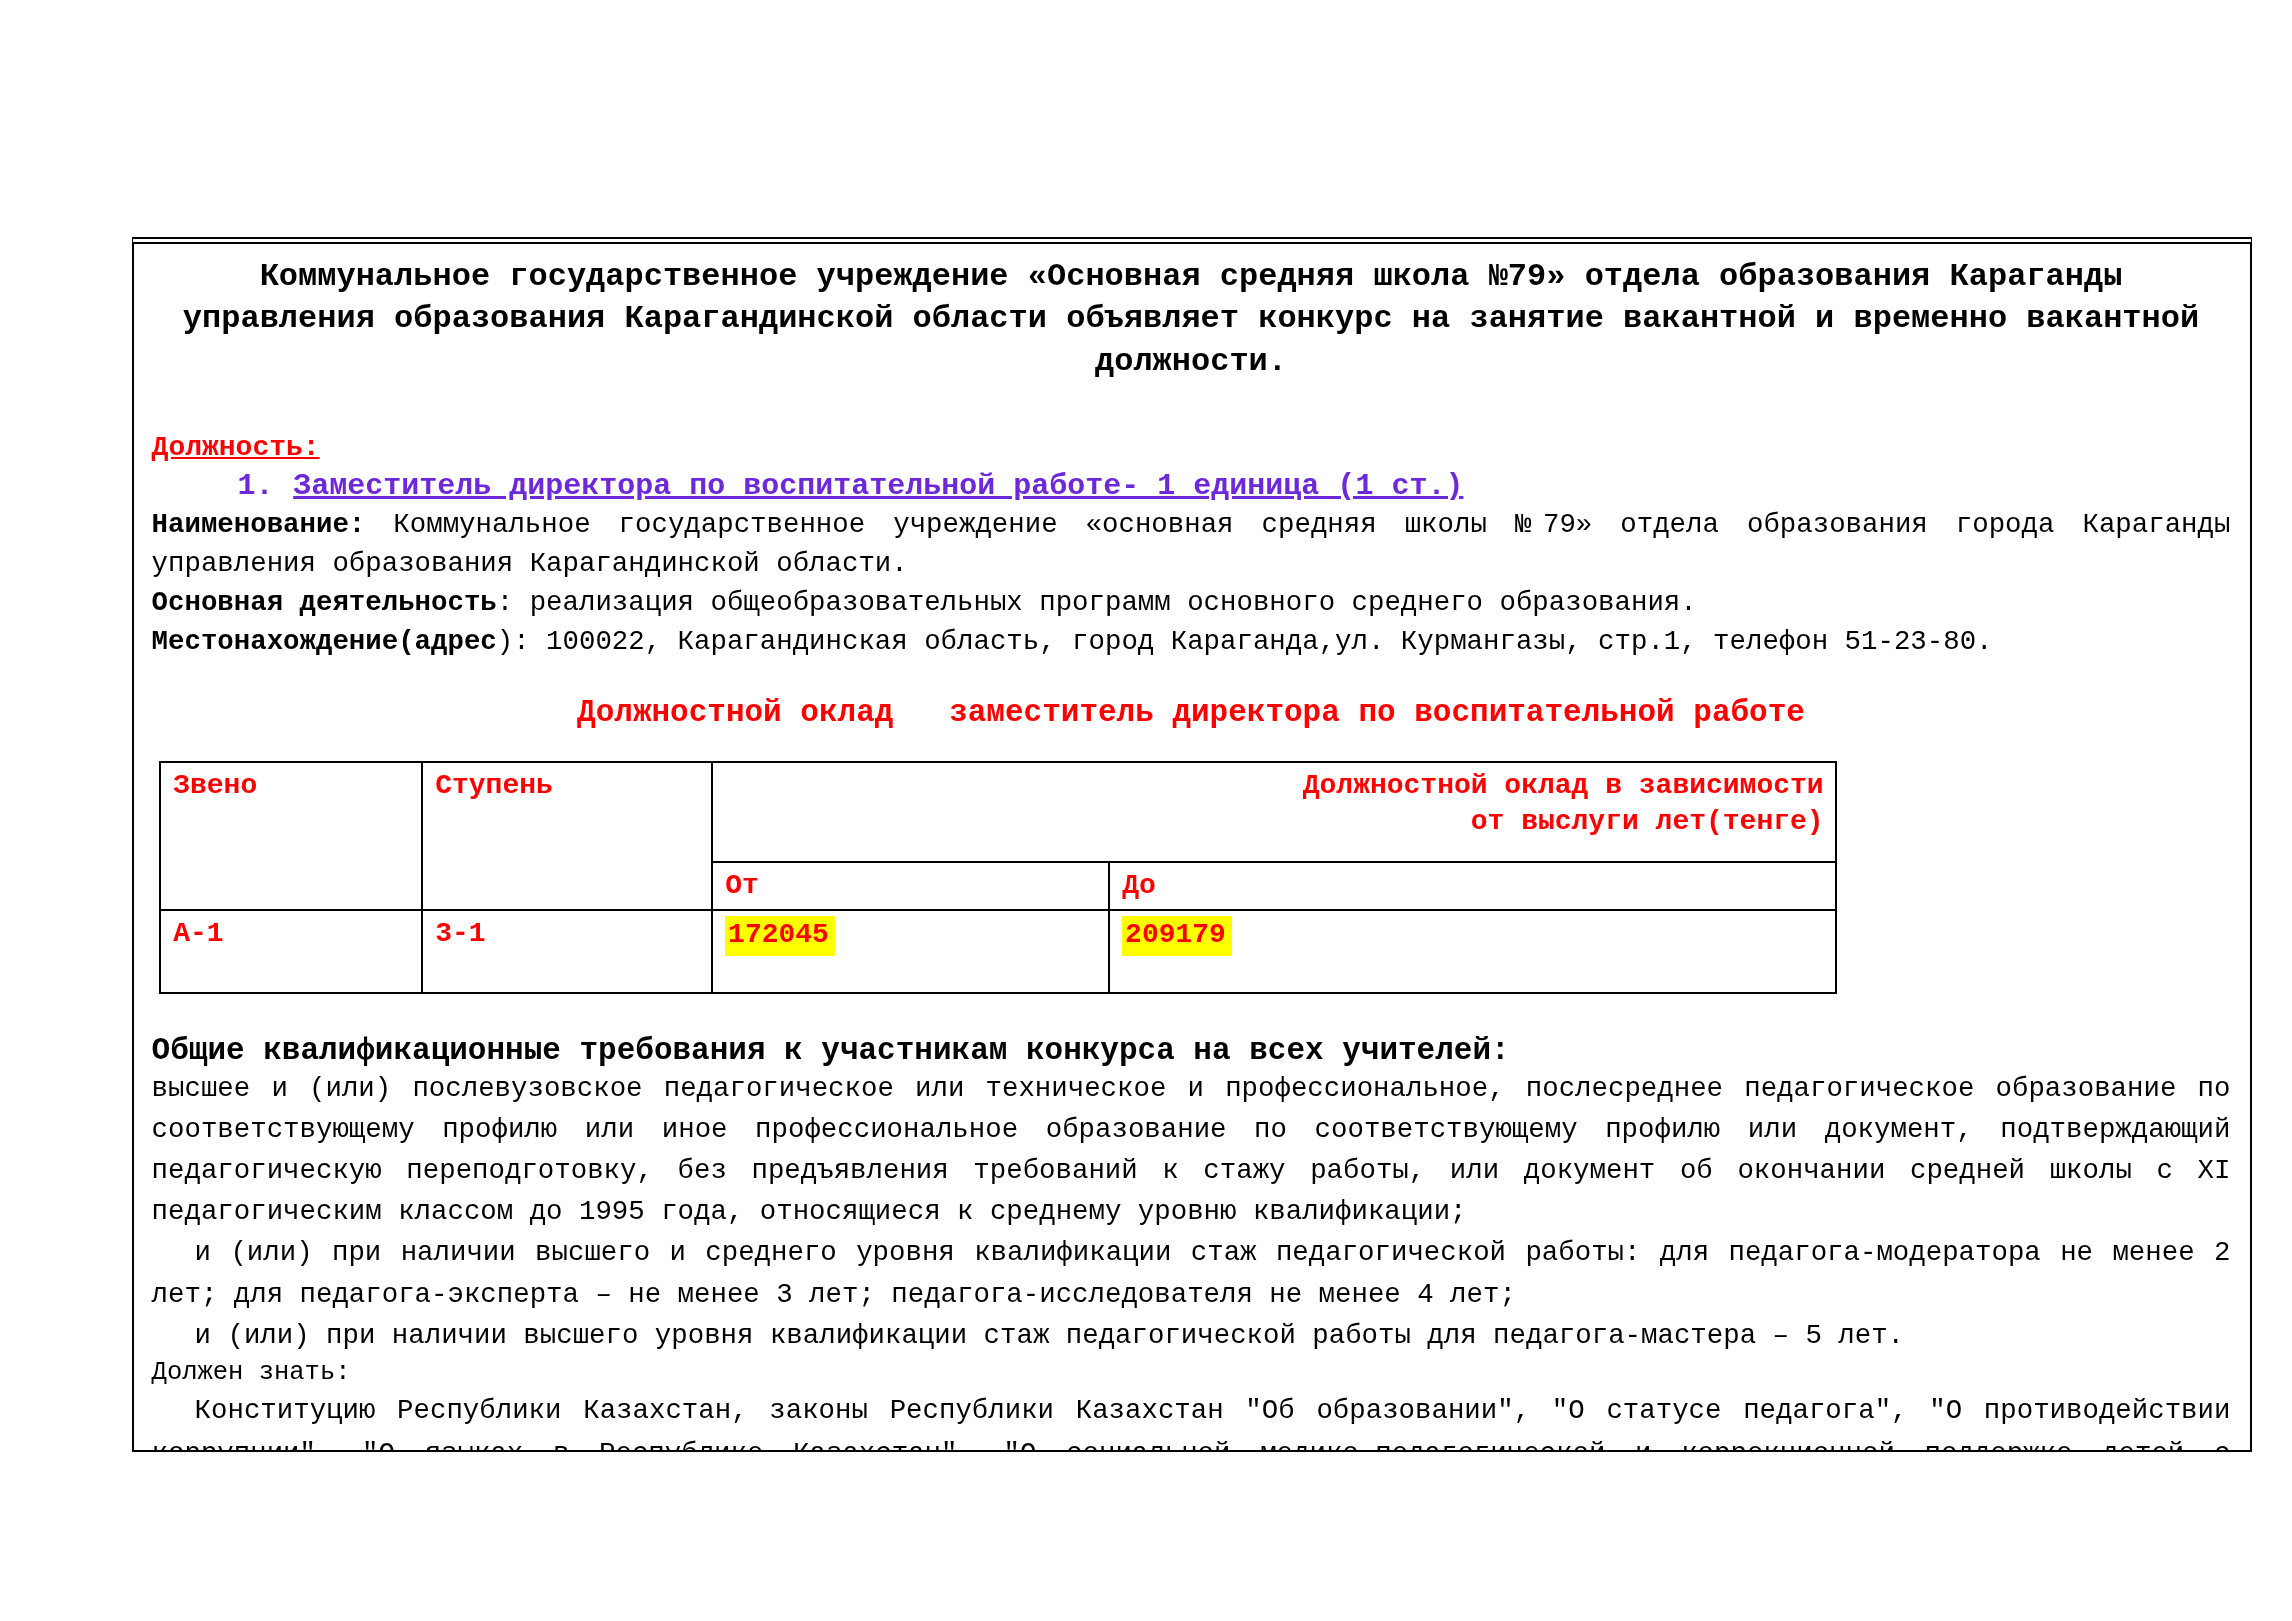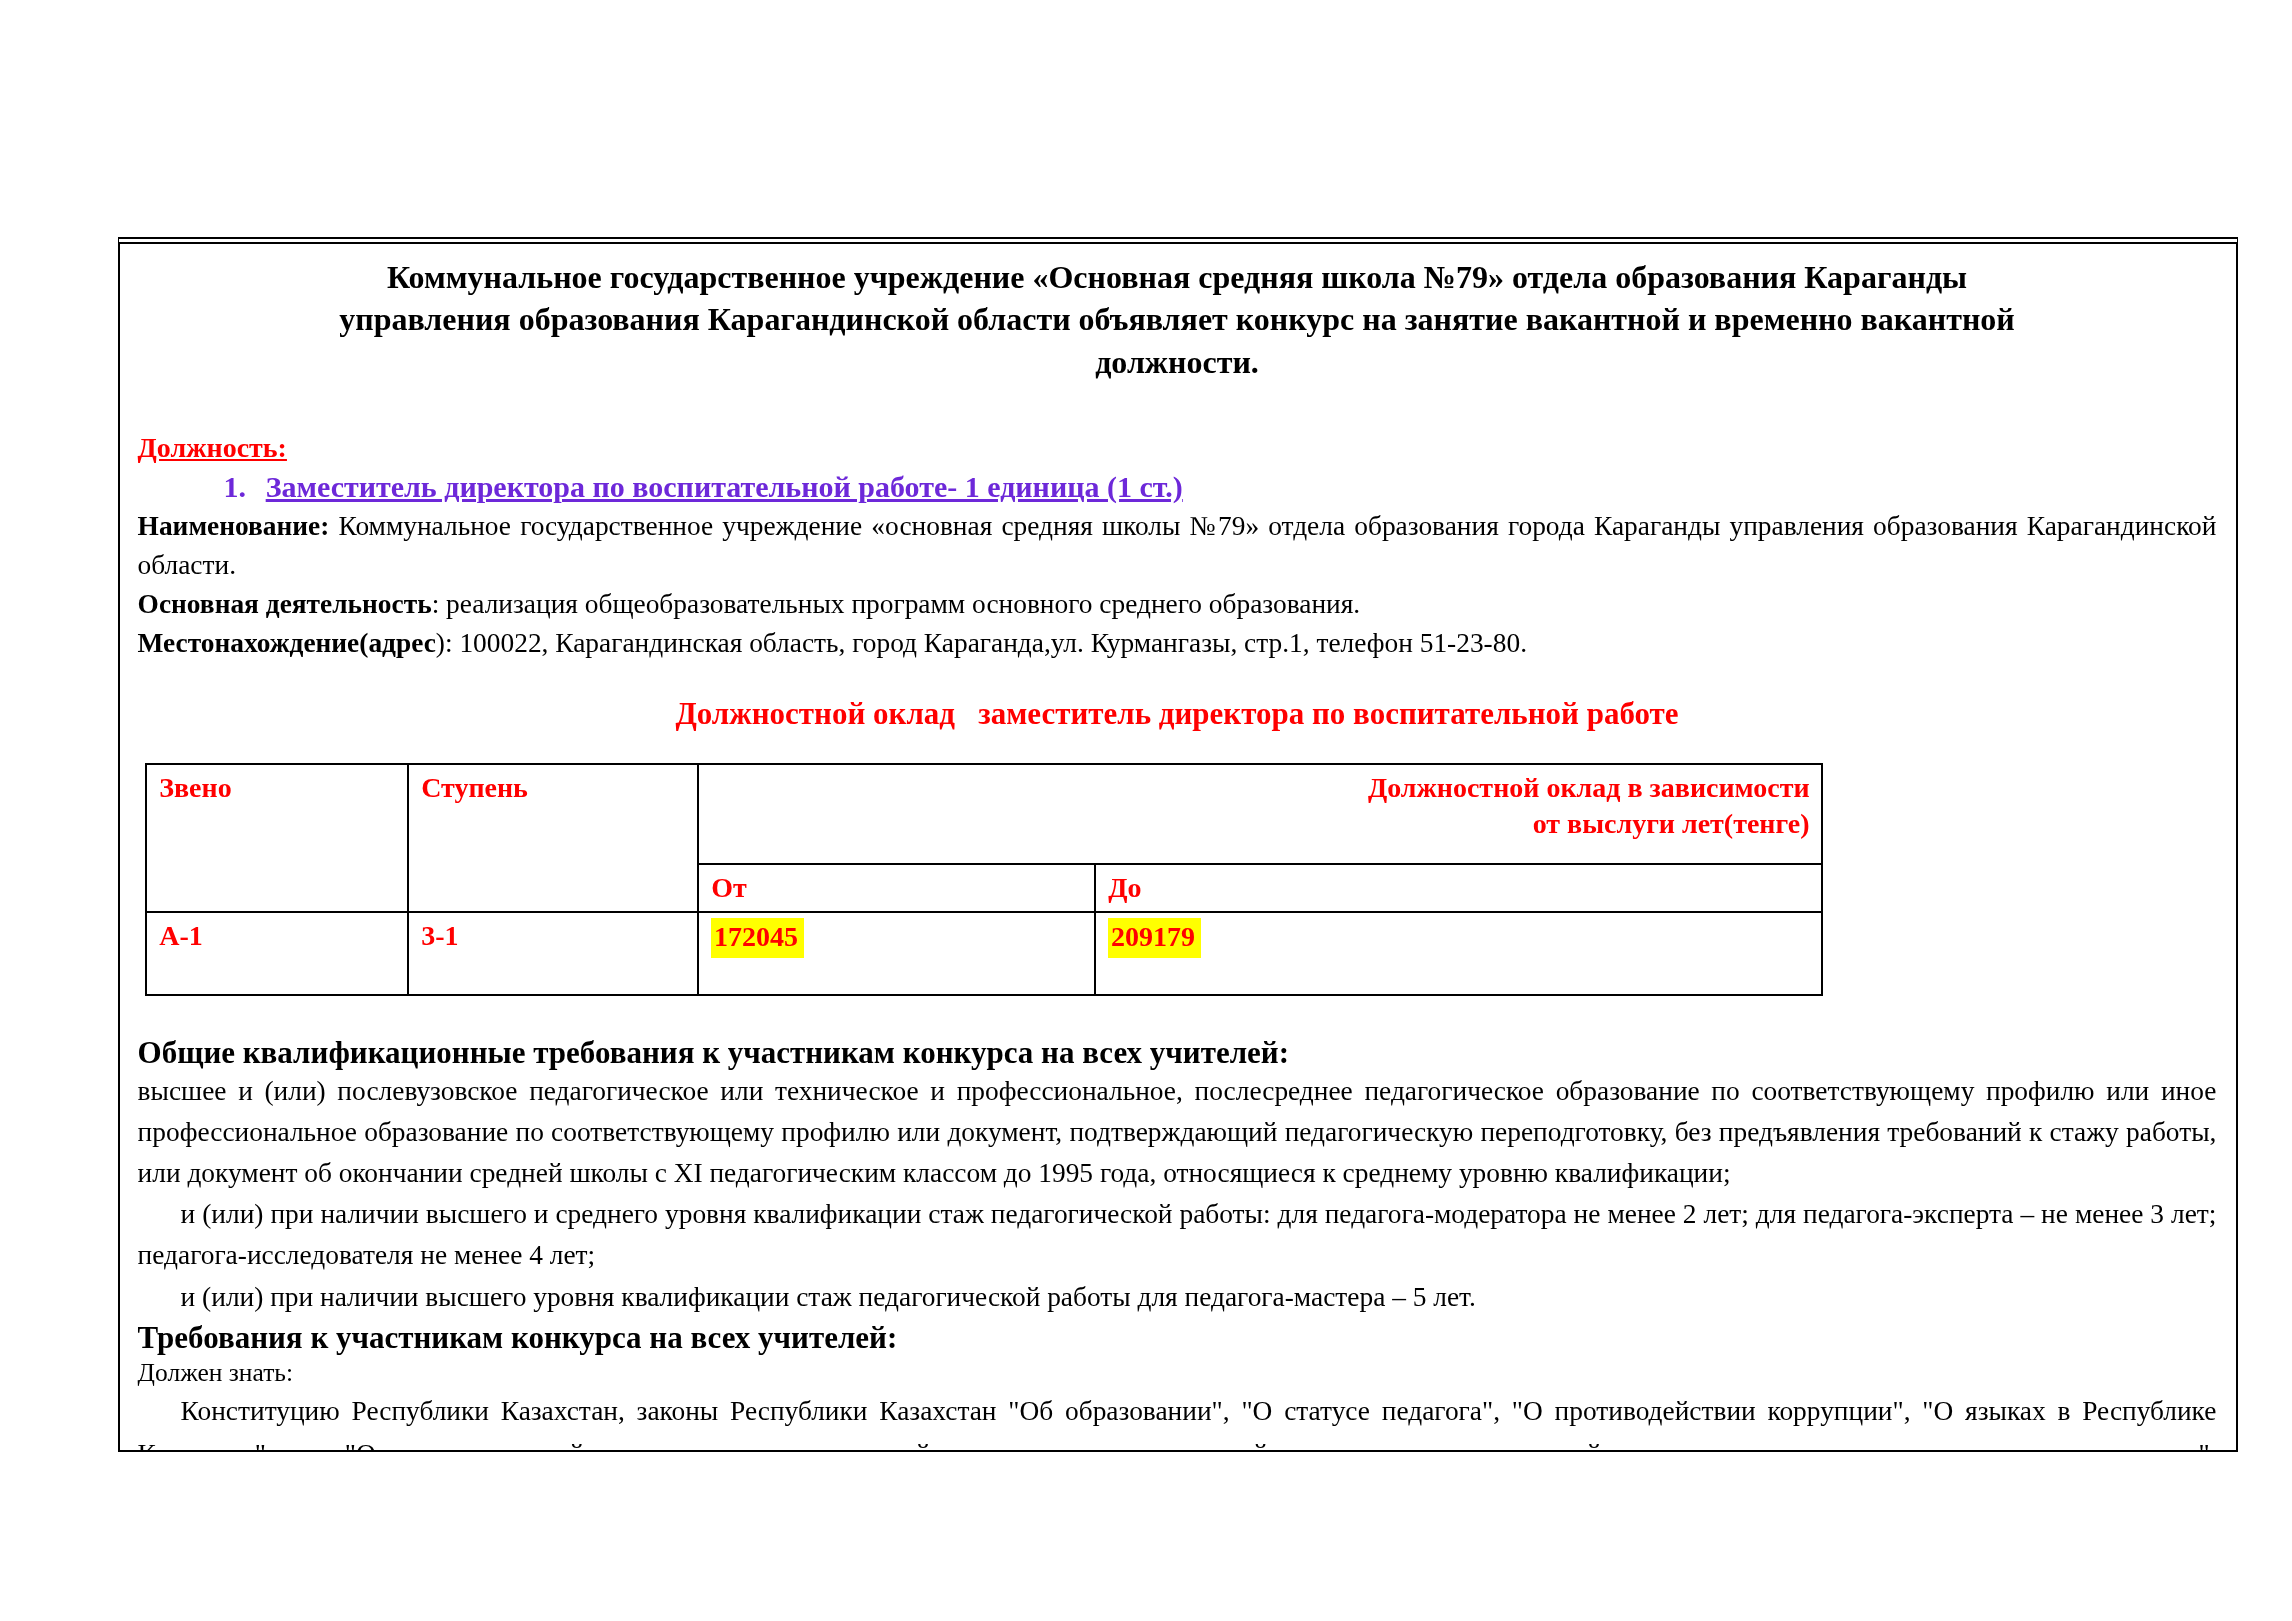--- a/index.html
+++ b/index.html
@@ -6,29 +6,30 @@
   html, body { background: #ffffff; }
   body {
     width: 2293px;
     height: 1621px;
     position: relative;
     font-family: "Liberation Serif", "DejaVu Serif", serif;
     color: #000000;
   }
   .doc-frame {
     position: absolute;
-    left: 118px;
+    left: 132px;
     top: 237px;
     width: 2120px;
     height: 1215px;
     border: 2.9px solid #000000;
     border-top: 7.8px double #000000;
     padding: 7.8px 19.6px 0 17.6px;
     overflow: hidden;
     background: #ffffff;
+    font-family: Liberation Mono, monospace;
   }
   .title {
     text-align: center;
     font-weight: bold;
     font-size: 32px;
     line-height: 1.33;
     margin: 3.9px 25.5px 0 25.5px;
   }
   .position-label {
     margin-top: 49px;
@@ -165,18 +166,17 @@
       <td><span class="hl">209179</span></td>
     </tr>
   </tbody>
     </table>
 
   <div class="qual-heading">Общие квалификационные требования к участникам конкурса на всех учителей:</div>
   <p class="body-p">высшее и (или) послевузовское педагогическое или техническое и профессиональное, послесреднее педагогическое образование по соответствующему профилю или иное профессиональное образование по соответствующему профилю или документ, подтверждающий педагогическую переподготовку, без предъявления требований к стажу работы, или документ об окончании средней школы с XI педагогическим классом до 1995 года, относящиеся к среднему уровню квалификации;</p>
   <p class="body-p indent">и (или) при наличии высшего и среднего уровня квалификации стаж педагогической работы: для педагога-модератора не менее 2 лет; для педагога-эксперта – не менее 3 лет; педагога-исследователя не менее 4 лет;</p>
   <p class="body-p indent">и (или) при наличии высшего уровня квалификации стаж педагогической работы для педагога-мастера – 5 лет.</p>
 
-  <div class="req-heading">Требования к участникам конкурса на всех учителей:</div>
   <p class="must-know">Должен знать:</p>
   <p class="req-p">Конституцию Республики Казахстан, законы Республики Казахстан "Об образовании", "О статусе педагога", "О противодействии коррупции", "О языках в Республике Казахстан", "О социальной медико-педагогической и коррекционной поддержке детей с ограниченными возможностями",</p>
 
 </div>
 
 
 </body></html>

